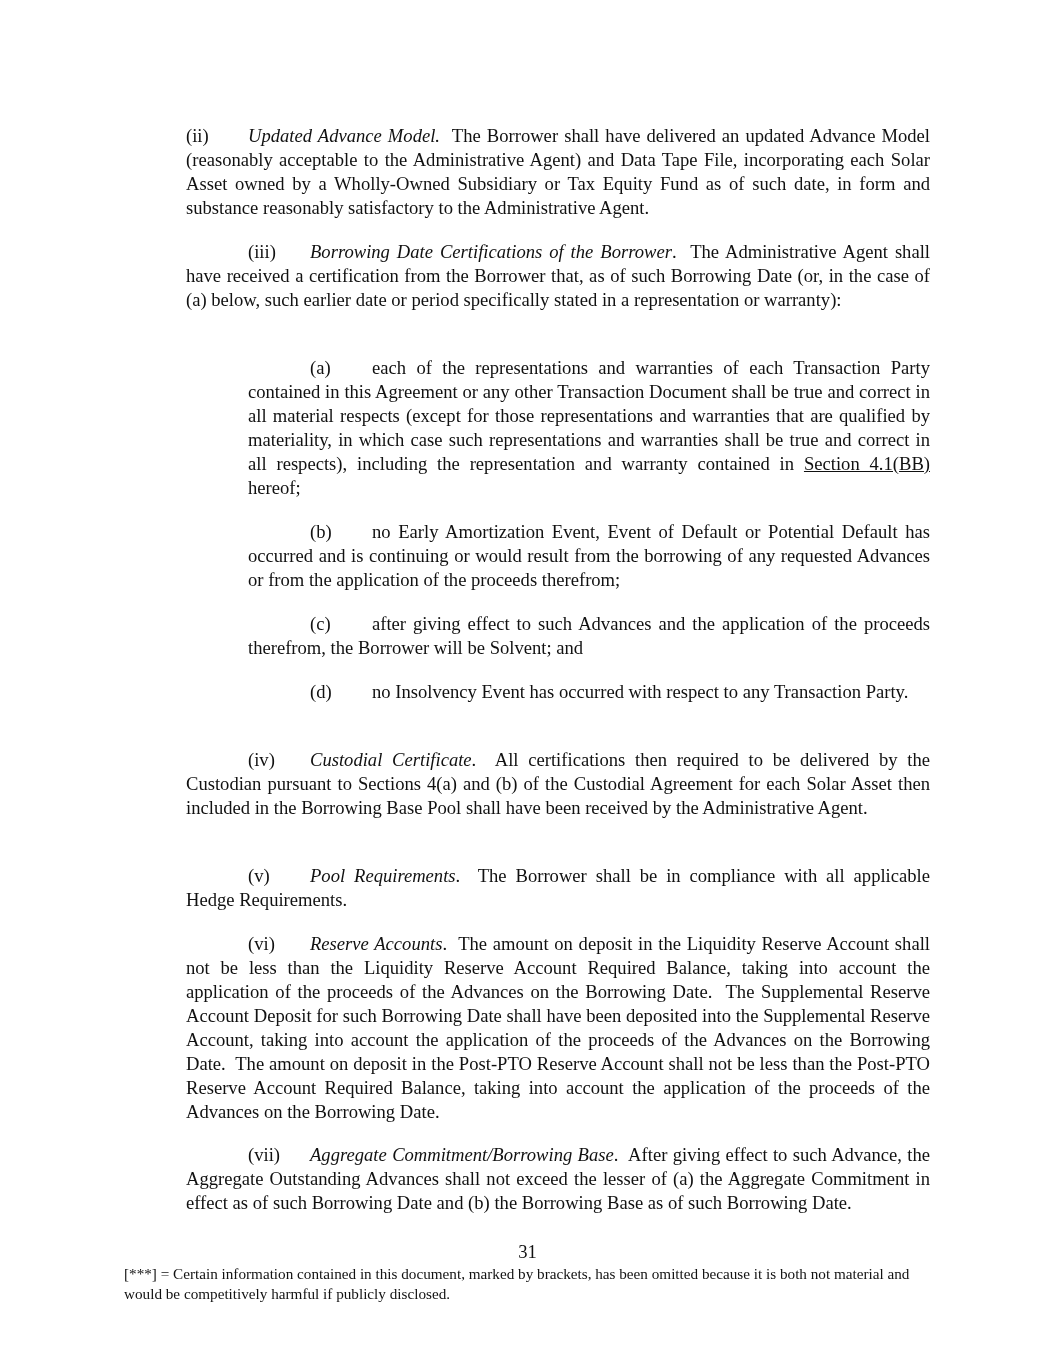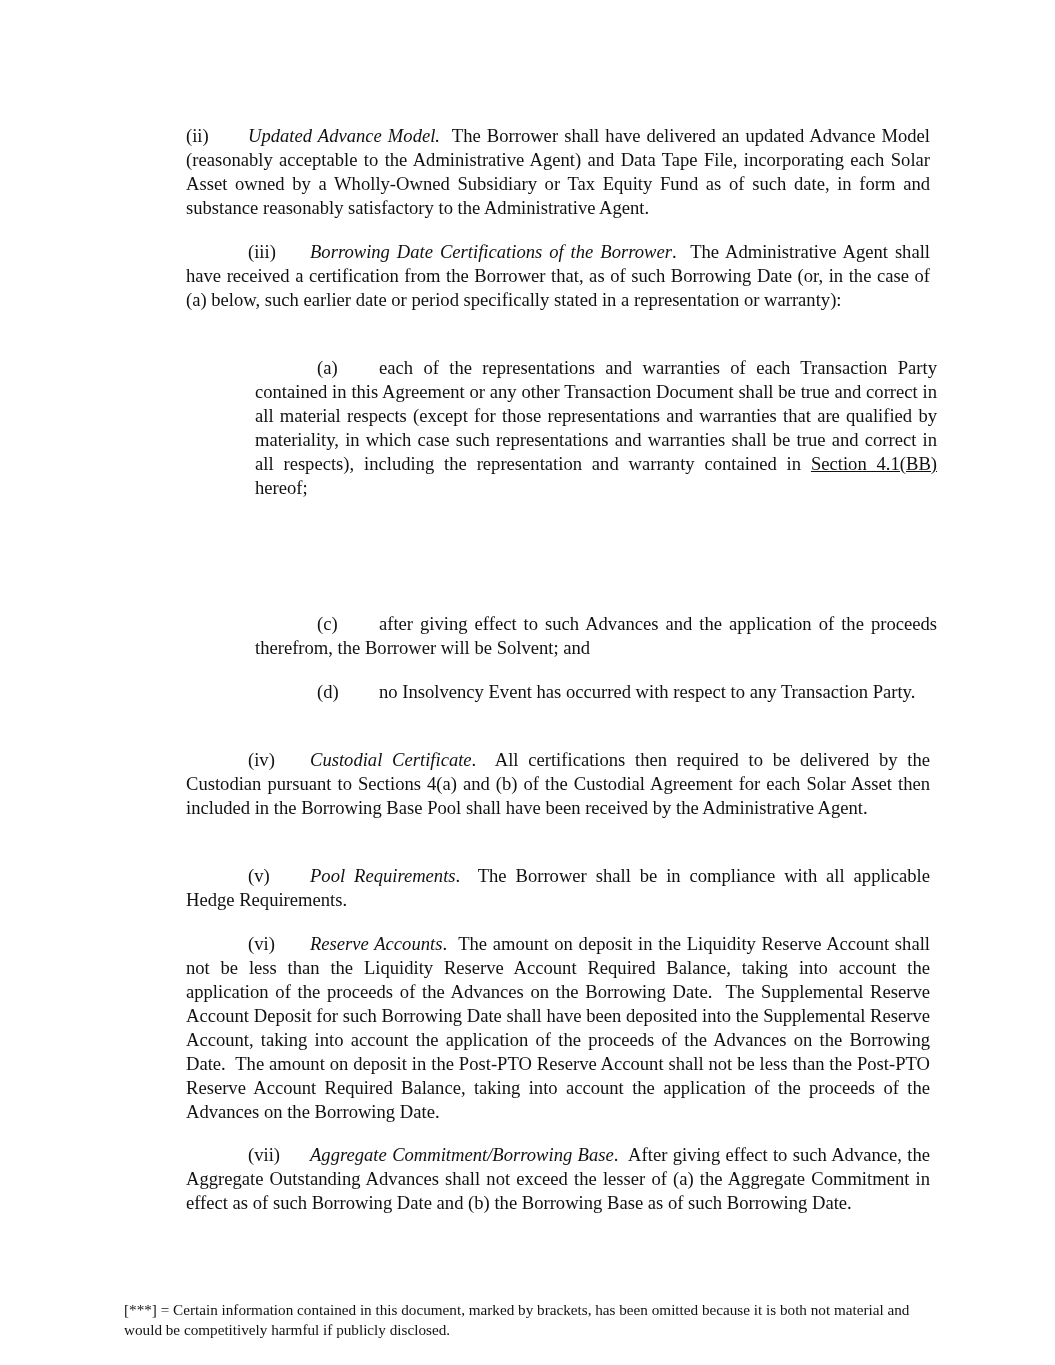--- a/index.html
+++ b/index.html
@@ -5,48 +5,50 @@
   html, body { margin: 0; padding: 0; background: #ffffff; }
   body { width: 1055px; height: 1365px; position: relative; overflow: hidden;
          font-family: "Liberation Serif", serif; color: #111111; }
   .page { position: absolute; left: 0; top: 0; width: 867px; height: 1365px; }
   .para { position: absolute; font-size: 18.6px; line-height: 24px; text-align: justify;
           text-align-last: left; margin: 0; }
   .main { left: 186px; width: 744px; }
   .sub  { left: 248px; width: 682px; }
   .num  { display: inline-block; width: 62px; }
   .first-main { text-indent: 62px; }
-  .first-sub  { text-indent: 62px; margin-left: 7px; }
+  .first-sub  { text-indent: 62px; }
   .heading { font-style: italic; }
   .link { text-decoration: underline; }
   .page-number { position: absolute; left: 0; width: 1055px; top: 1240px; text-align: center;
                  font-size: 18.6px; line-height: 24px; }
   .footnote { position: absolute; left: 124px; top: 1264px; width: 806px; font-size: 15.2px;
-              line-height: 20px; margin-top: 36px; }
+              line-height: 20px; }
 </style>
 </head>
 <body>
 
 <div class="page">
 
   <p class="para main first-main" style="top:124px"><span class="num" style="margin-left:-62px; width:0"></span><span style="display:inline-block;width:62px;text-indent:0">(ii)</span><span class="heading">Updated Advance Model.</span><span style="white-space:pre-wrap">  The Borrower shall have delivered an updated Advance Model (reasonably acceptable to the Administrative Agent) and Data Tape File, incorporating each Solar Asset owned by a Wholly-Owned Subsidiary or Tax Equity Fund as of such date, in form and substance reasonably satisfactory to the Administrative Agent.</span></p>
 
   <p class="para main first-main" style="top:240px"><span style="display:inline-block;width:62px;text-indent:0">(iii)</span><span class="heading">Borrowing Date Certifications of the Borrower</span><span style="white-space:pre-wrap">.  The Administrative Agent shall have received a certification from the Borrower that, as of such Borrowing Date (or, in the case of (a) below, such earlier date or period specifically stated in a representation or warranty):</span></p>
 
   <p class="para sub first-sub" style="top:356px"><span style="display:inline-block;width:62px;text-indent:0">(a)</span><span>each of the representations and warranties of each Transaction Party contained in this Agreement or any other Transaction Document shall be true and correct in all material respects (except for those representations and warranties that are qualified by materiality, in which case such representations and warranties shall be true and correct in all respects), including the representation and warranty contained in </span><span class="link">Section 4.1(BB)</span><span style="white-space:pre-wrap"> hereof;</span></p>
 
+  <p class="para sub first-sub" style="top:520px"><span style="display:inline-block;width:62px;text-indent:0">(b)</span><span>no Early Amortization Event, Event of Default or Potential Default has occurred and is continuing or would result from the borrowing of any requested Advances or from the application of the proceeds therefrom;</span></p>
 
   <p class="para sub first-sub" style="top:680px"><span style="display:inline-block;width:62px;text-indent:0">(d)</span><span>no Insolvency Event has occurred with respect to any Transaction Party.</span></p>
 
   <p class="para sub first-sub" style="top:612px"><span style="display:inline-block;width:62px;text-indent:0">(c)</span><span>after giving effect to such Advances and the application of the proceeds therefrom, the Borrower will be Solvent; and</span></p>
 
   <p class="para main first-main" style="top:748px"><span style="display:inline-block;width:62px;text-indent:0">(iv)</span><span class="heading">Custodial Certificate</span><span style="white-space:pre-wrap">.  All certifications then required to be delivered by the Custodian pursuant to Sections 4(a) and (b) of the Custodial Agreement for each Solar Asset then included in the Borrowing Base Pool shall have been received by the Administrative Agent.</span></p>
 
   <p class="para main first-main" style="top:864px"><span style="display:inline-block;width:62px;text-indent:0">(v)</span><span class="heading">Pool Requirements</span><span style="white-space:pre-wrap">.  The Borrower shall be in compliance with all applicable Hedge Requirements.</span></p>
 
   <p class="para main first-main" style="top:932px"><span style="display:inline-block;width:62px;text-indent:0">(vi)</span><span class="heading">Reserve Accounts</span><span style="white-space:pre-wrap">.  The amount on deposit in the Liquidity Reserve Account shall not be less than the Liquidity Reserve Account Required Balance, taking into account the application of the proceeds of the Advances on the Borrowing Date.  The Supplemental Reserve Account Deposit for such Borrowing Date shall have been deposited into the Supplemental Reserve Account, taking into account the application of the proceeds of the Advances on the Borrowing Date.  The amount on deposit in the Post-PTO Reserve Account shall not be less than the Post-PTO Reserve Account Required Balance, taking into account the application of the proceeds of the Advances on the Borrowing Date.</span></p>
 
   <p class="para main first-main" style="top:1143px"><span style="display:inline-block;width:62px;text-indent:0">(vii)</span><span class="heading">Aggregate Commitment/Borrowing Base</span><span style="white-space:pre-wrap">.  After giving effect to such Advance, the Aggregate Outstanding Advances shall not exceed the lesser of (a) the Aggregate Commitment in effect as of such Borrowing Date and (b) the Borrowing Base as of such Borrowing Date.</span></p>
 
+  <div class="page-number">31</div>
 
   <div class="footnote">[***] = Certain information contained in this document, marked by brackets, has been omitted because it is both not material and would be competitively harmful if publicly disclosed.</div>
 
 </div>
 
 </body></html>

